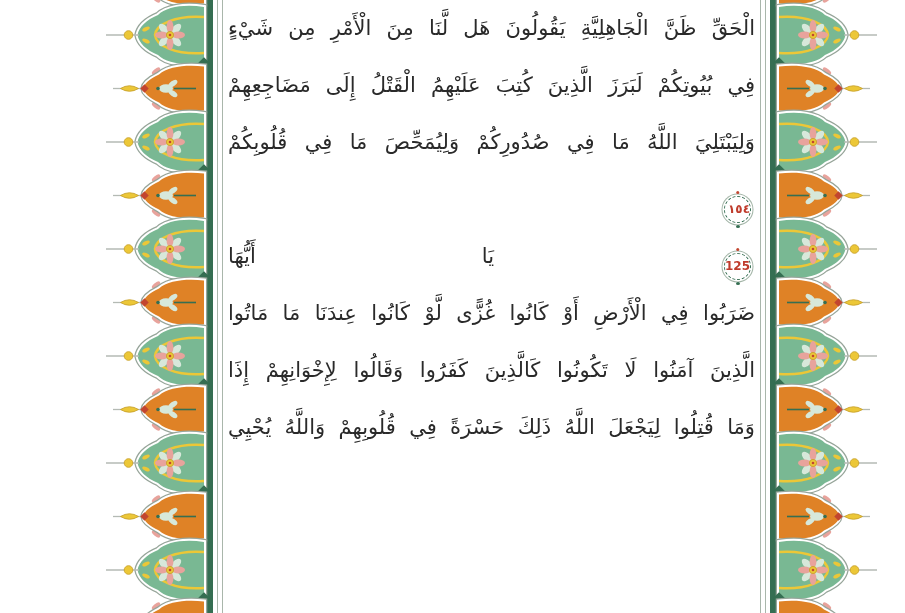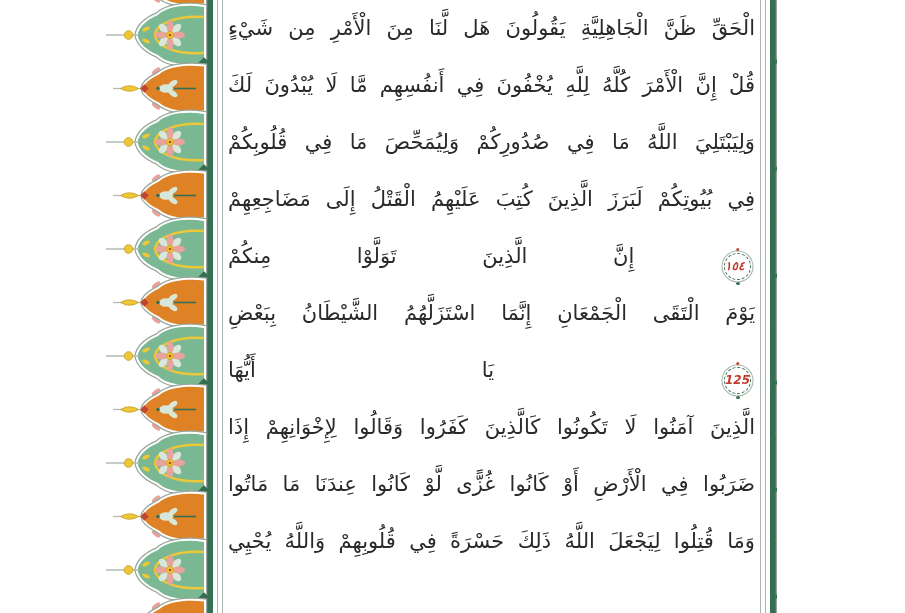--- a/index.html
+++ b/index.html
@@ -1,16 +1,16 @@
 <!DOCTYPE html>
 <html lang="ar" style="--teal: #79b893; --dark_green: #356e52; --orange: #df8226; --yellow: #ecc737; --pink: #e8a39c; --mint: #d7e8da; --outline: #97a59a; --line: #b4bab4; --red: #c2452f; --marker_red: #bf3b2b; --ink: #2a2a2a; --rule: #a9b6ab;"><head>
 <meta charset="utf-8">
 <style>
   html,body{margin:0;padding:0;background:#fff;}
-  .page{position:relative;width:777px;height:613px;background:#fff;overflow:hidden;
+  .page{position:relative;width:905px;height:613px;background:#fff;overflow:hidden;
         font-family:"DejaVu Sans",sans-serif;}
   
   .border-strip{position:absolute;top:0;width:213px;height:613px;}
   .border-strip.left{left:0;}
   .border-strip.right{left:770px;transform:scaleX(-1);}
   .f-teal{fill:var(--teal,#79b893);}
   .f-orange{fill:var(--orange,#df8226);}
   .f-yellow{fill:var(--yellow,#ecc737);}
   .f-pink{fill:var(--pink,#e8a39c);}
   .f-mint{fill:var(--mint,#d7e8da);}
@@ -24,25 +24,25 @@
   .s-darkline{stroke:var(--dark_green,#356e52);stroke-width:1.6;}
   
   .text-frame{position:absolute;left:213px;top:0;width:557px;height:613px;background:#fff;}
   .vline{position:absolute;top:0;bottom:0;width:1px;background:var(--rule,#a9b6ab);}
   .vl1{left:4px}.vl2{left:9px}.vl3{right:4px}.vl4{right:9px}
   .lines{position:absolute;left:15px;right:15px;top:0;bottom:0;}
   .qline{height:57px;line-height:57px;direction:rtl;unicode-bidi:embed;
          text-align:justify;text-align-last:justify;white-space:nowrap;overflow:hidden;
          font-size:21px;color:var(--ink,#2a2a2a);}
   
-  .vmark{display:inline-flex;align-items:center;justify-content:flex-end;
+  .vmark{display:inline-flex;align-items:center;justify-content:flex-start;
          width:25px;height:25px;border-radius:50%;background:#fff;position:relative;
          border:1.5px dashed var(--dark_green,#356e52);
          box-shadow:0 0 0 1.5px #fff,0 0 0 2.5px #a3b5a7;
-         vertical-align:-7px;margin:0 4px;font-style:italic;}
+         vertical-align:-7px;margin:0 4px;}
   .vmark::before{content:"";position:absolute;top:-6px;left:50%;transform:translateX(-50%);
          width:3.5px;height:3.5px;border-radius:50%;background:var(--red,#c2452f);}
   .vmark::after{content:"";position:absolute;bottom:-6px;left:50%;transform:translateX(-50%);
          width:4px;height:3px;border-radius:50%;background:var(--dark_green,#356e52);}
   .vnum{font-size:12px;font-weight:bold;line-height:1;color:var(--marker_red,#bf3b2b);}
 </style>
 </head>
 <body>
 
 <div class="page">
@@ -125,29 +125,27 @@
     </svg>
   </div>
 
   <div class="text-frame">
     <div class="vline vl1"></div>
     <div class="vline vl2"></div>
     <div class="vline vl3"></div>
     <div class="vline vl4"></div>
     <div class="lines">
         <div class="qline"><span>الْحَقِّ ظَنَّ الْجَاهِلِيَّةِ يَقُولُونَ هَل لَّنَا مِنَ الْأَمْرِ مِن شَيْءٍ</span></div>
-        <div class="qline"><span>قُلْ إِنَّ الْأَمْرَ كُلَّهُ لِلَّهِ يُخْفُونَ فِي أَنفُسِهِم مَّا لَا يُبْدُونَ لَكَ</span></div>
+        <div class="qline"><span>فِي بُيُوتِكُمْ لَبَرَزَ الَّذِينَ كُتِبَ عَلَيْهِمُ الْقَتْلُ إِلَى مَضَاجِعِهِمْ</span></div>
         <div class="qline"><span>وَلِيَبْتَلِيَ اللَّهُ مَا فِي صُدُورِكُمْ وَلِيُمَحِّصَ مَا فِي قُلُوبِكُمْ</span></div>
-        <div class="qline"><span>فِي بُيُوتِكُمْ لَبَرَزَ الَّذِينَ كُتِبَ عَلَيْهِمُ الْقَتْلُ إِلَى مَضَاجِعِهِمْ</span></div>
         <div class="qline"><span class="vmark">
             <span class="vnum">١٥٤</span>
-          </span><span> إِنَّ الَّذِينَ تَوَلَّوْا مِنكُمْ</span></div>
-        <div class="qline"><span>يَوْمَ الْتَقَى الْجَمْعَانِ إِنَّمَا اسْتَزَلَّهُمُ الشَّيْطَانُ بِبَعْضِ</span></div>
+          </span></div>
         <div class="qline"><span class="vmark">
             <span class="vnum">125</span>
           </span><span> يَا أَيُّهَا</span></div>
+        <div class="qline"><span>ضَرَبُوا فِي الْأَرْضِ أَوْ كَانُوا غُزًّى لَّوْ كَانُوا عِندَنَا مَا مَاتُوا</span></div>
         <div class="qline"><span>الَّذِينَ آمَنُوا لَا تَكُونُوا كَالَّذِينَ كَفَرُوا وَقَالُوا لِإِخْوَانِهِمْ إِذَا</span></div>
-        <div class="qline"><span>ضَرَبُوا فِي الْأَرْضِ أَوْ كَانُوا غُزًّى لَّوْ كَانُوا عِندَنَا مَا مَاتُوا</span></div>
         <div class="qline"><span>وَمَا قُتِلُوا لِيَجْعَلَ اللَّهُ ذَلِكَ حَسْرَةً فِي قُلُوبِهِمْ وَاللَّهُ يُحْيِي</span></div>
       </div>
   </div>
 
 </div>
 
 </body></html>

